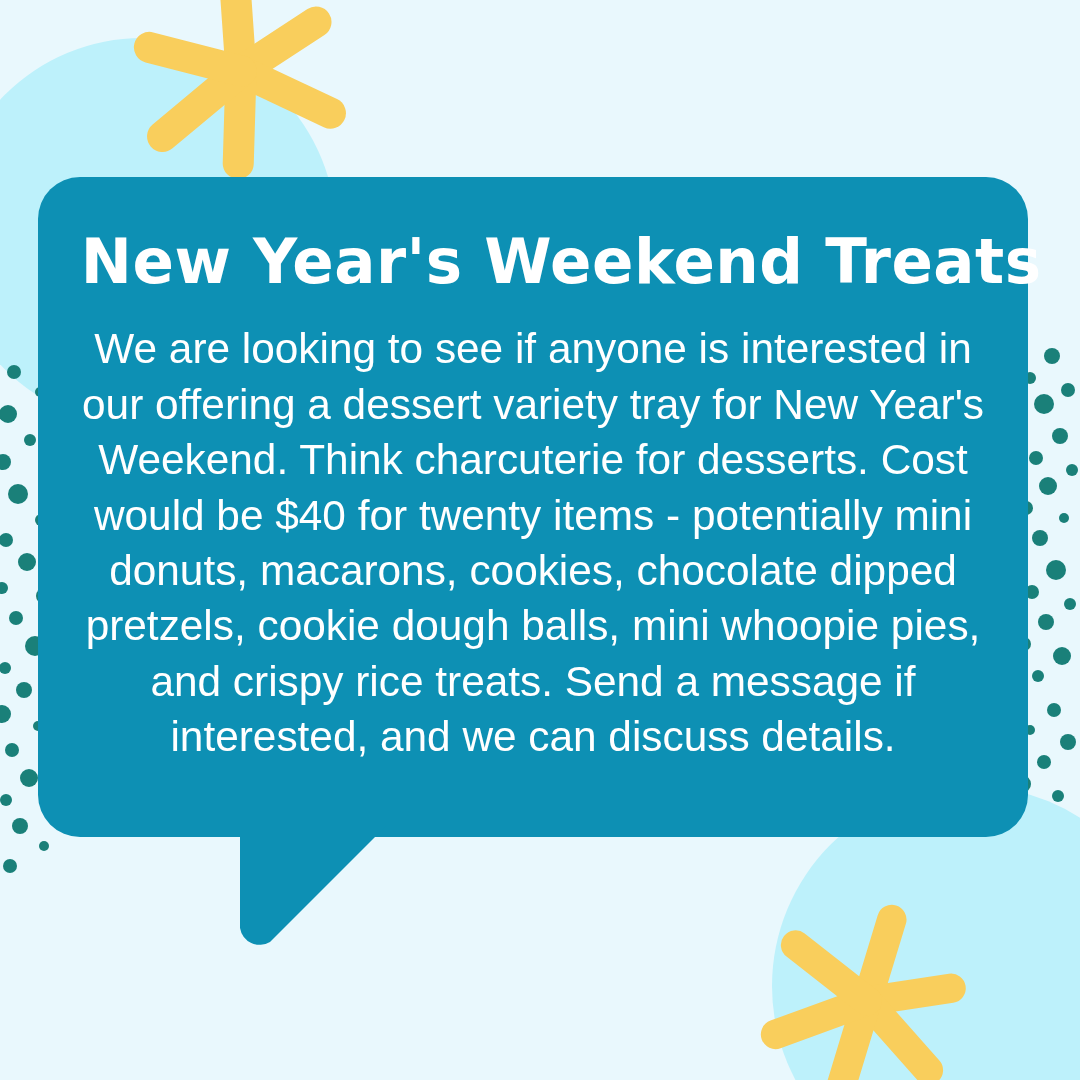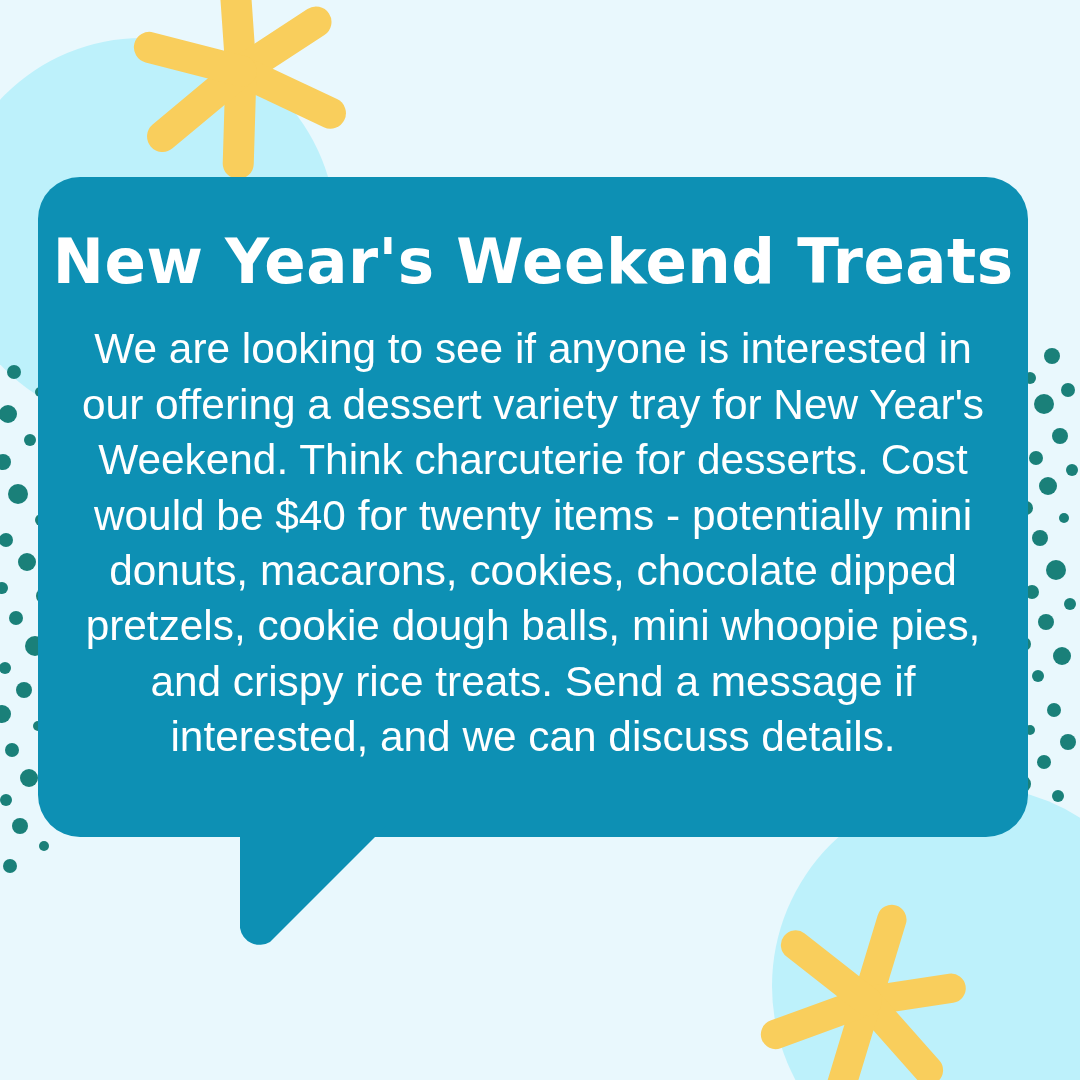--- a/index.html
+++ b/index.html
@@ -100,21 +100,21 @@
   .bubble-content {
     position: absolute;
     left: 38px;
     top: 177px;
     width: 990px;
     height: 660px;
     box-sizing: border-box;
     padding: 52px 28px 0 28px;
     display: flex;
     flex-direction: column;
-    align-items: center;
+    align-items: flex-start;
   }
 
   .headline {
     color: #ffffff;
     font-family: "DejaVu Sans", sans-serif;
     font-weight: bold;
     font-size: 63px;
     line-height: 1.05;
     letter-spacing: 0.5px;
     text-align: center;

